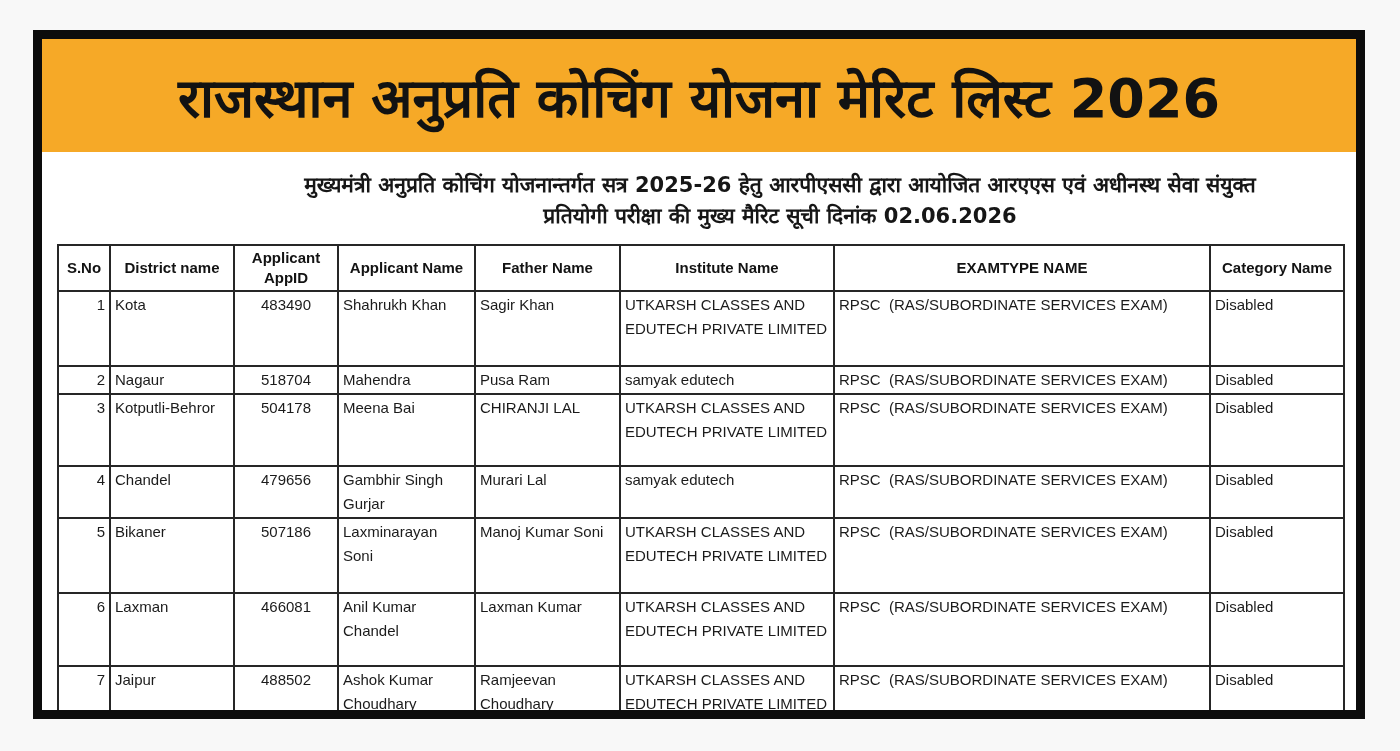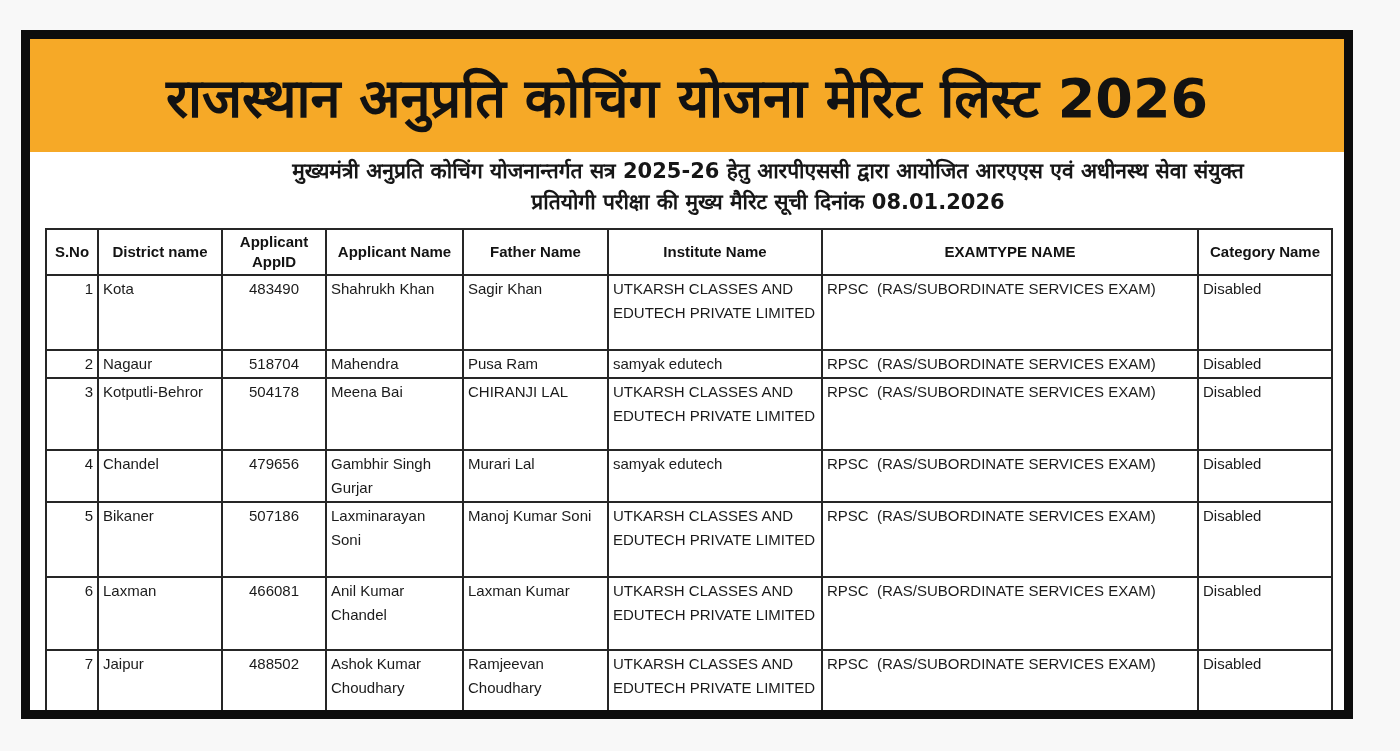--- a/index.html
+++ b/index.html
@@ -5,21 +5,21 @@
   html,body{margin:0;padding:0;}
   body{
     width:1400px;height:751px;
     background:#f8f8f8;
     font-family:"Liberation Sans", sans-serif;
     position:relative;
     overflow:hidden;
   }
   .frame{
     position:absolute;
-    left:21px;top:30px;
+    left:33px;top:30px;
     width:1332px;height:689px;
     box-sizing:border-box;
     border:9px solid #0c0c0c;
     background:#ffffff;
     overflow:hidden;
   }
   .banner{
     height:113px;
     background:#F6A927;
     display:flex;
@@ -29,23 +29,23 @@
   .banner h1{
     margin:0;
     font-family:"DejaVu Sans", sans-serif;
     font-size:54px;
     font-weight:800;
     color:#121212;
     letter-spacing:0px;
     white-space:nowrap;
   }
   .notice{
-    height:76px;
+    height:92px;
     box-sizing:border-box;
-    padding:4px 18px 0 180px;
+    padding:18px 18px 0 180px;
     text-align:center;
     font-family:"DejaVu Sans", sans-serif;
     font-weight:700;
     font-size:21px;
     line-height:31px;
     color:#161616;
   }
   table.merit{
     margin-left:15px;
     width:1286px;
@@ -93,21 +93,21 @@
 <body>
 
 <div class="frame">
 
   <div class="banner" style="background: rgb(246, 169, 39);">
     <h1>राजस्थान अनुप्रति कोचिंग योजना मेरिट लिस्ट 2026</h1>
   </div>
 
   <div class="notice">
     <div>मुख्यमंत्री अनुप्रति कोचिंग योजनान्तर्गत सत्र 2025-26 हेतु आरपीएससी द्वारा आयोजित आरएएस एवं अधीनस्थ सेवा संयुक्त</div>
-    <div>प्रतियोगी परीक्षा की मुख्य मैरिट सूची दिनांक 08.01.2026</div>
+    <div>प्रतियोगी परीक्षा की मुख्य मैरिट सूची दिनांक 02.06.2026</div>
   </div>
 
   <table class="merit">
     <colgroup>
       <col style="width:52px">
       <col style="width:124px">
       <col style="width:104px">
       <col style="width:137px">
       <col style="width:145px">
       <col style="width:214px">

